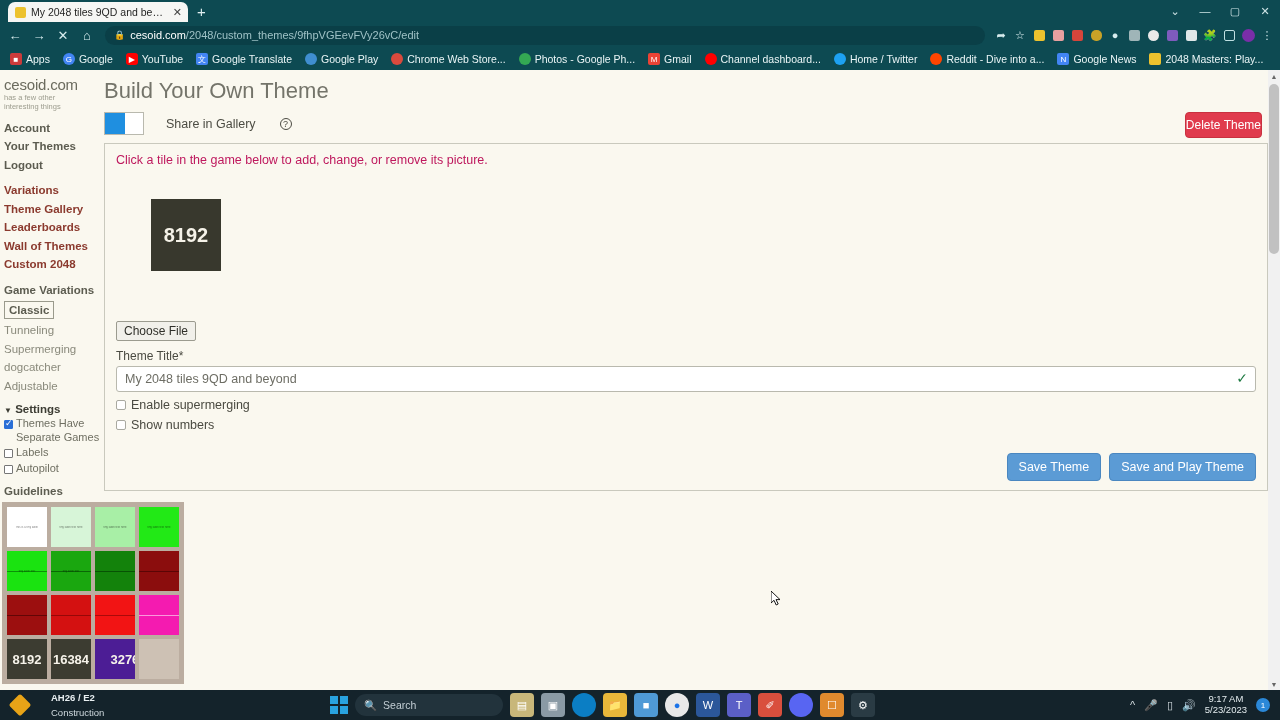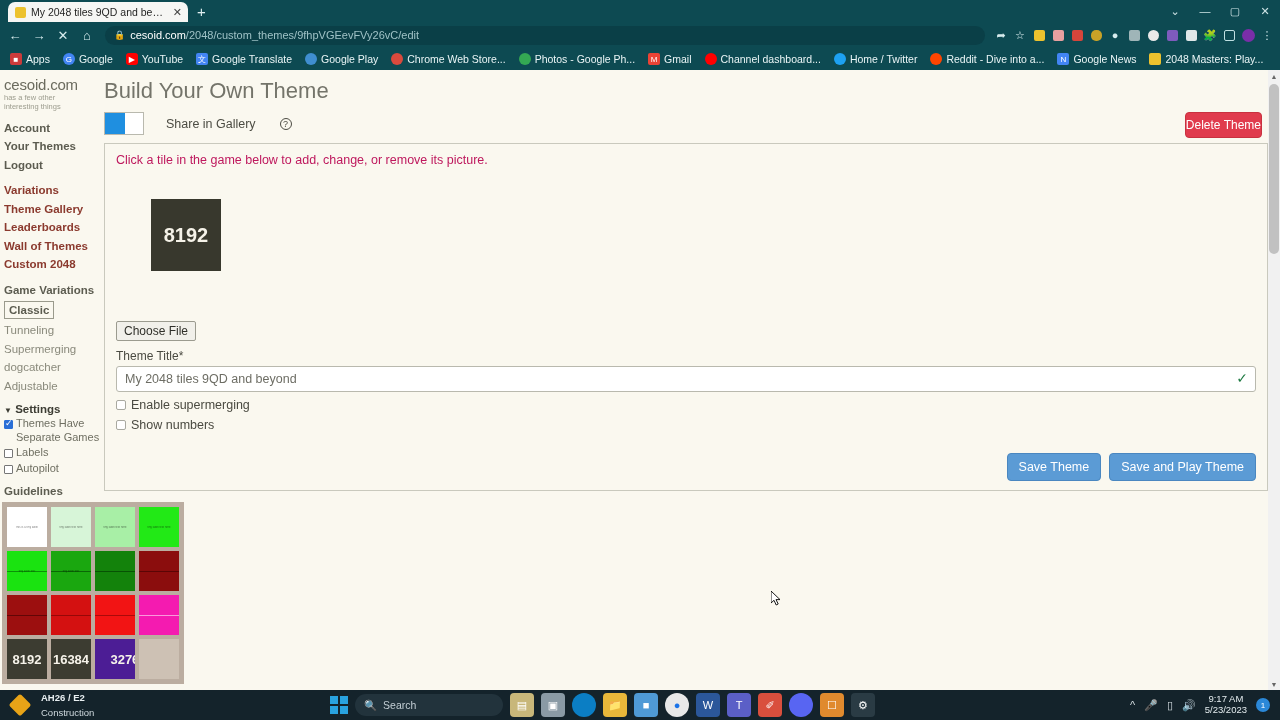--- a/index.html
+++ b/index.html
@@ -158,21 +158,21 @@
     line-height: 3px; text-align: center; width: 100%; padding: 0 1px;
     white-space: nowrap; overflow: hidden; color: rgba(0,0,0,.55);
   }
   .cell .strike { position: absolute; left: 0; right: 0; top: 50%; height: 1px; }
 
   
   .taskbar {
     position: absolute; left: 0; bottom: 0; width: 1280px; height: 30px;
     background: #14232b; display: flex; align-items: center; color: #e6eef1;
   }
-  .tb-left { display: flex; align-items: center; gap: 13px; padding-left: 12px; width: 330px; }
+  .tb-left { display: flex; align-items: center; gap: 23px; padding-left: 12px; width: 330px; }
   .diamond { width: 16px; height: 16px; background: #e8a317; transform: rotate(45deg);
     border-radius: 2px; flex: 0 0 auto; }
   .tb-left-text { line-height: 1.15; }
   .tb-l1 { font-size: 9.5px; font-weight: bold; color: #e8eef1; }
   .tb-l2 { font-size: 9.5px; color: #cfd9de; }
   .tb-center { display: flex; align-items: center; gap: 7px; }
   .winlogo { width: 18px; height: 18px; display: grid; grid-template-columns: 1fr 1fr;
     grid-template-rows: 1fr 1fr; gap: 2px; }
   .winlogo i { background: #29a3e0; display: block; }
   .tb-search { width: 148px; height: 22px; background: #22333c; border-radius: 11px;

